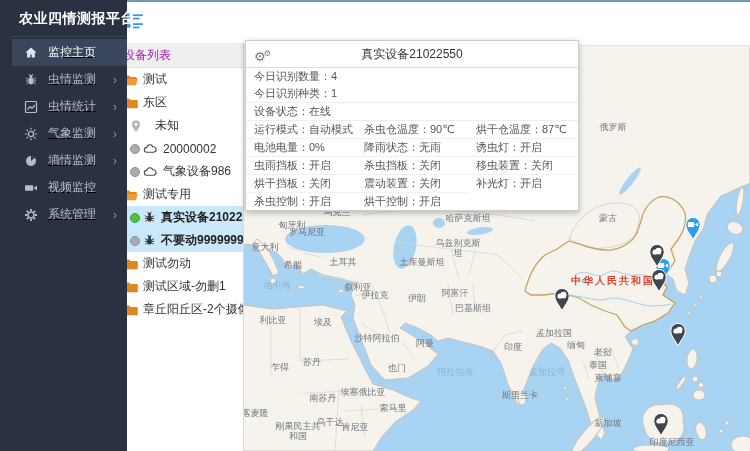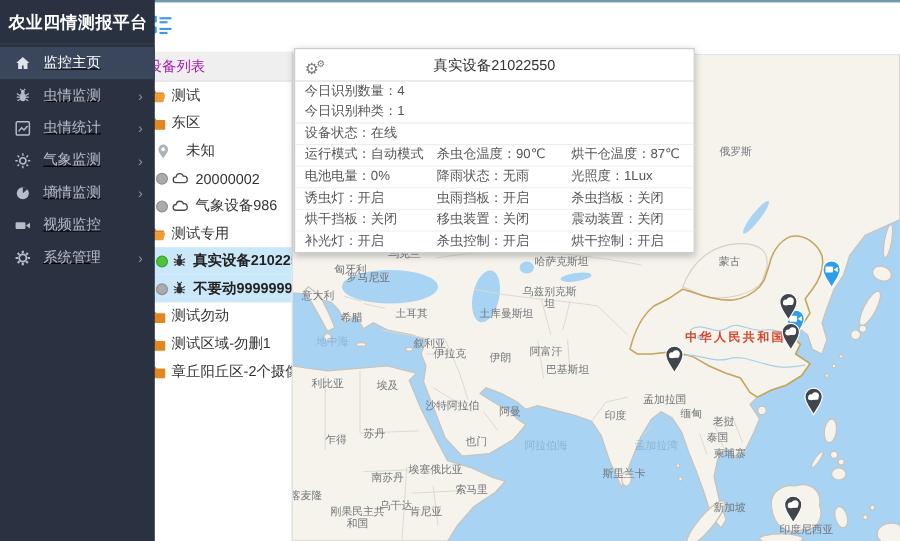--- a/index.html
+++ b/index.html
@@ -1,19 +1,19 @@
 <!DOCTYPE html>
 <html><head>
 <meta charset="utf-8">
 <style>
   html,body{margin:0;padding:0;}
   body{width:750px;height:451px;overflow:hidden;position:relative;
        font-family:"Liberation Sans","DejaVu Sans",sans-serif;background:#fff;}
   
-  .sidebar{position:absolute;left:0;top:0;width:129px;height:451px;background:#2a3242;z-index:20;}
+  .sidebar{position:absolute;left:0;top:0;width:115px;height:451px;background:#2a3242;z-index:20;padding-left:12px;}
   .sidebar .title{height:36px;line-height:36px;color:#fff;font-size:14px;font-weight:bold;
        padding-left:7px;letter-spacing:.5px;border-bottom:1px solid rgba(255,255,255,.07);white-space:nowrap;}
   .menu{margin-top:2px;text-decoration:underline;}
   .mitem{height:27px;display:flex;align-items:center;padding-left:12px;position:relative;
        color:#b6bdc9;font-size:12px;cursor:pointer;}
   .mitem.active{background:#3a465c;color:#fff;}
   .mitem .mic{width:14px;height:14px;margin-right:10px;display:inline-flex;flex:none;}
   .mitem .arrow{position:absolute;right:10px;color:#8b93a2;font-size:12px;line-height:1;}
   
   .header{position:absolute;left:115px;top:0;right:0;height:43px;background:#fff;
@@ -449,24 +449,23 @@
   </div>
   <div class="pline">今日识别数量：4</div>
   <div class="pline b">今日识别种类：1</div>
   <div class="pline b">设备状态：在线</div>
   <div class="pgrid">
     <div class="cell">运行模式：自动模式</div>
     <div class="cell">杀虫仓温度：90℃</div>
     <div class="cell">烘干仓温度：87℃</div>
     <div class="cell">电池电量：0%</div>
     <div class="cell">降雨状态：无雨</div>
-    <div class="cell">光照度：1Lux</div>
     <div class="cell">诱虫灯：开启</div>
     <div class="cell">虫雨挡板：开启</div>
     <div class="cell">杀虫挡板：关闭</div>
+    <div class="cell">移虫装置：关闭</div>
     <div class="cell">烘干挡板：关闭</div>
-    <div class="cell">移虫装置：关闭</div>
     <div class="cell">震动装置：关闭</div>
     <div class="cell last">补光灯：开启</div>
     <div class="cell last">杀虫控制：开启</div>
     <div class="cell last">烘干控制：开启</div>
   </div>
 </div>
 
 </body></html>

